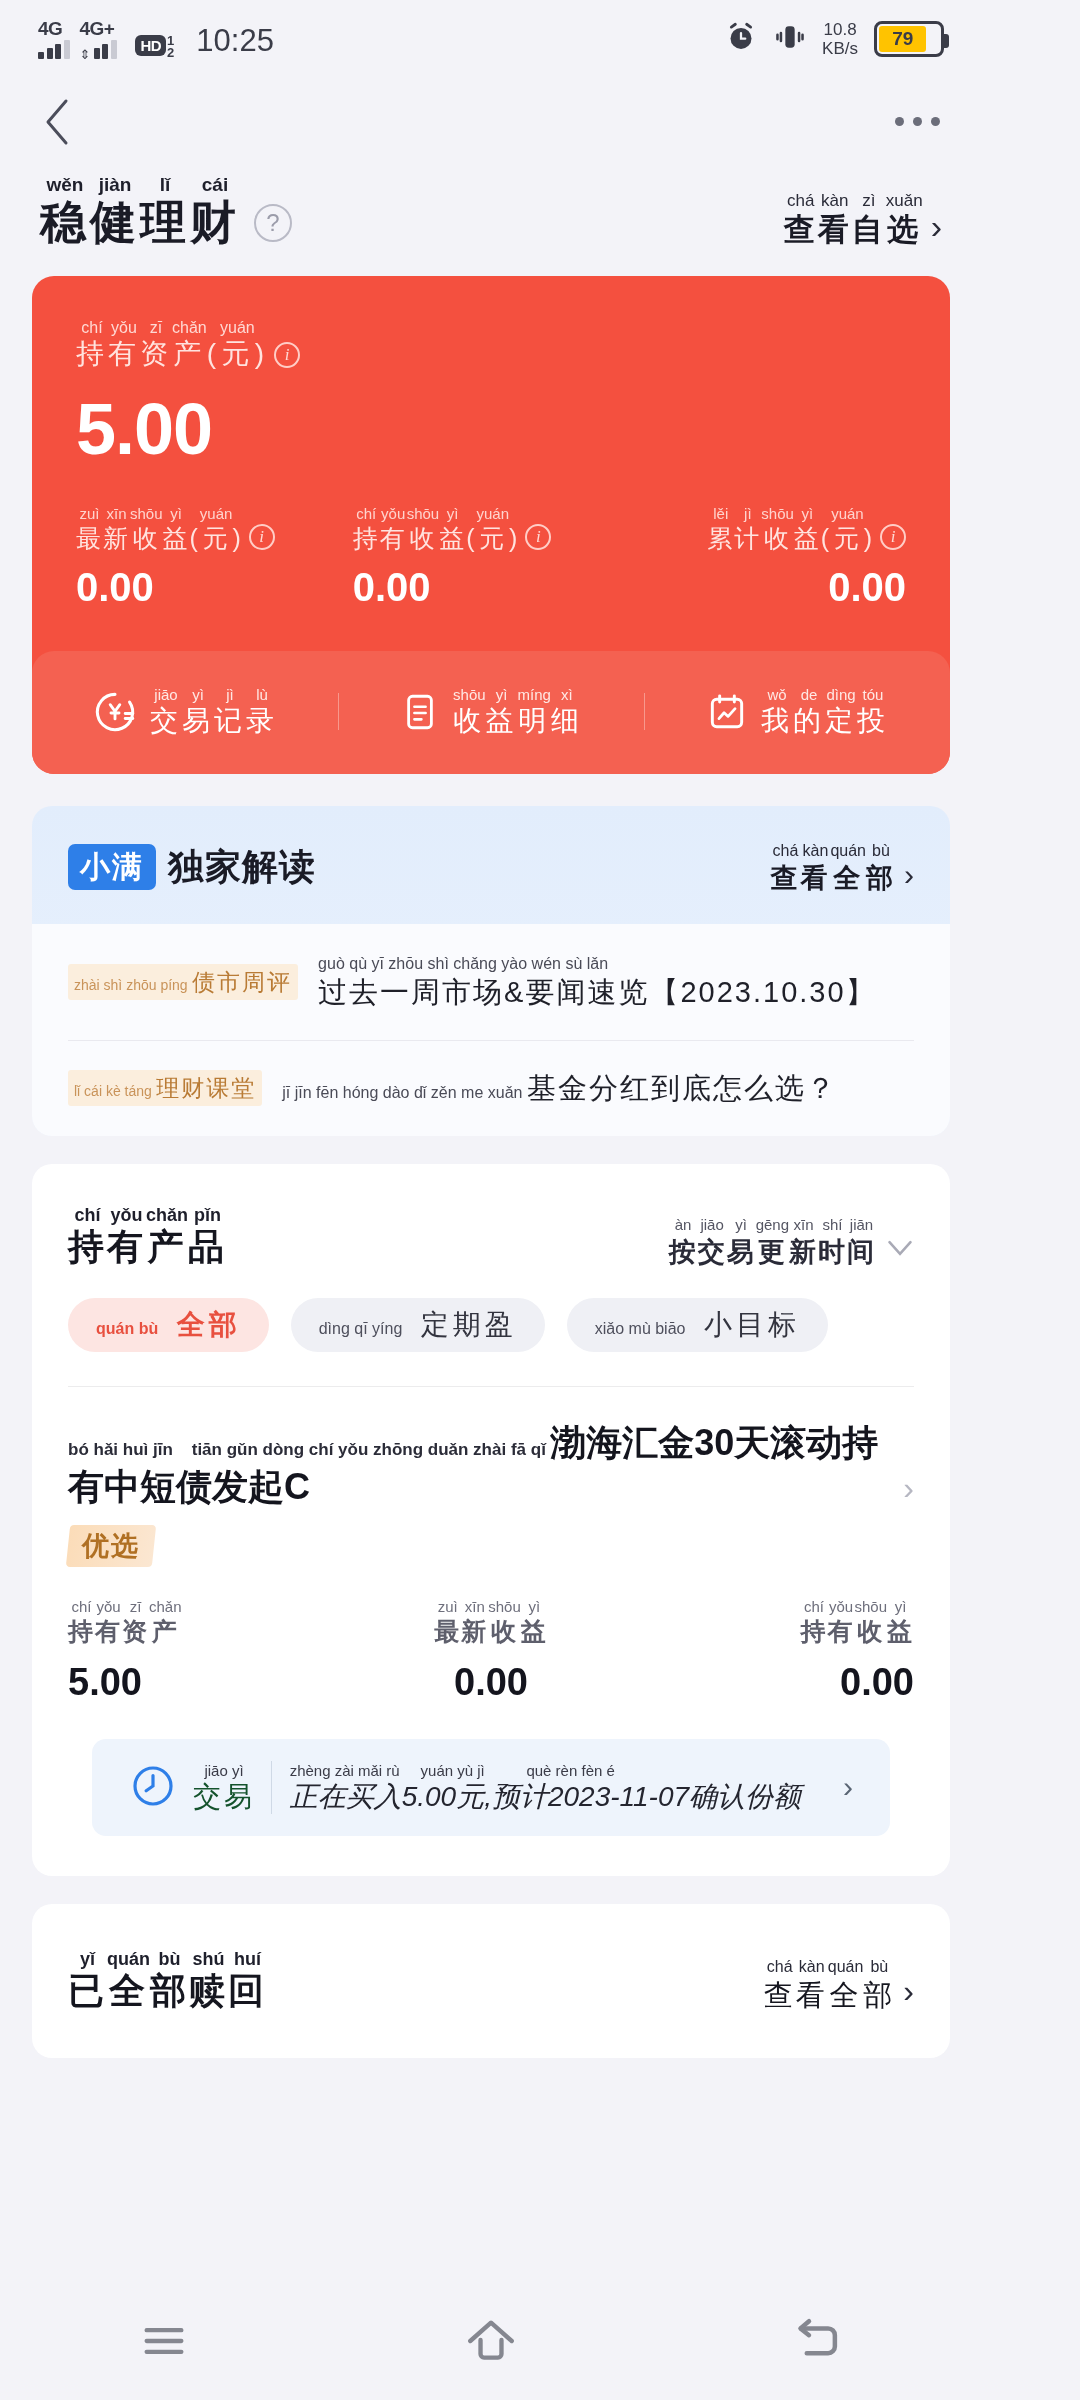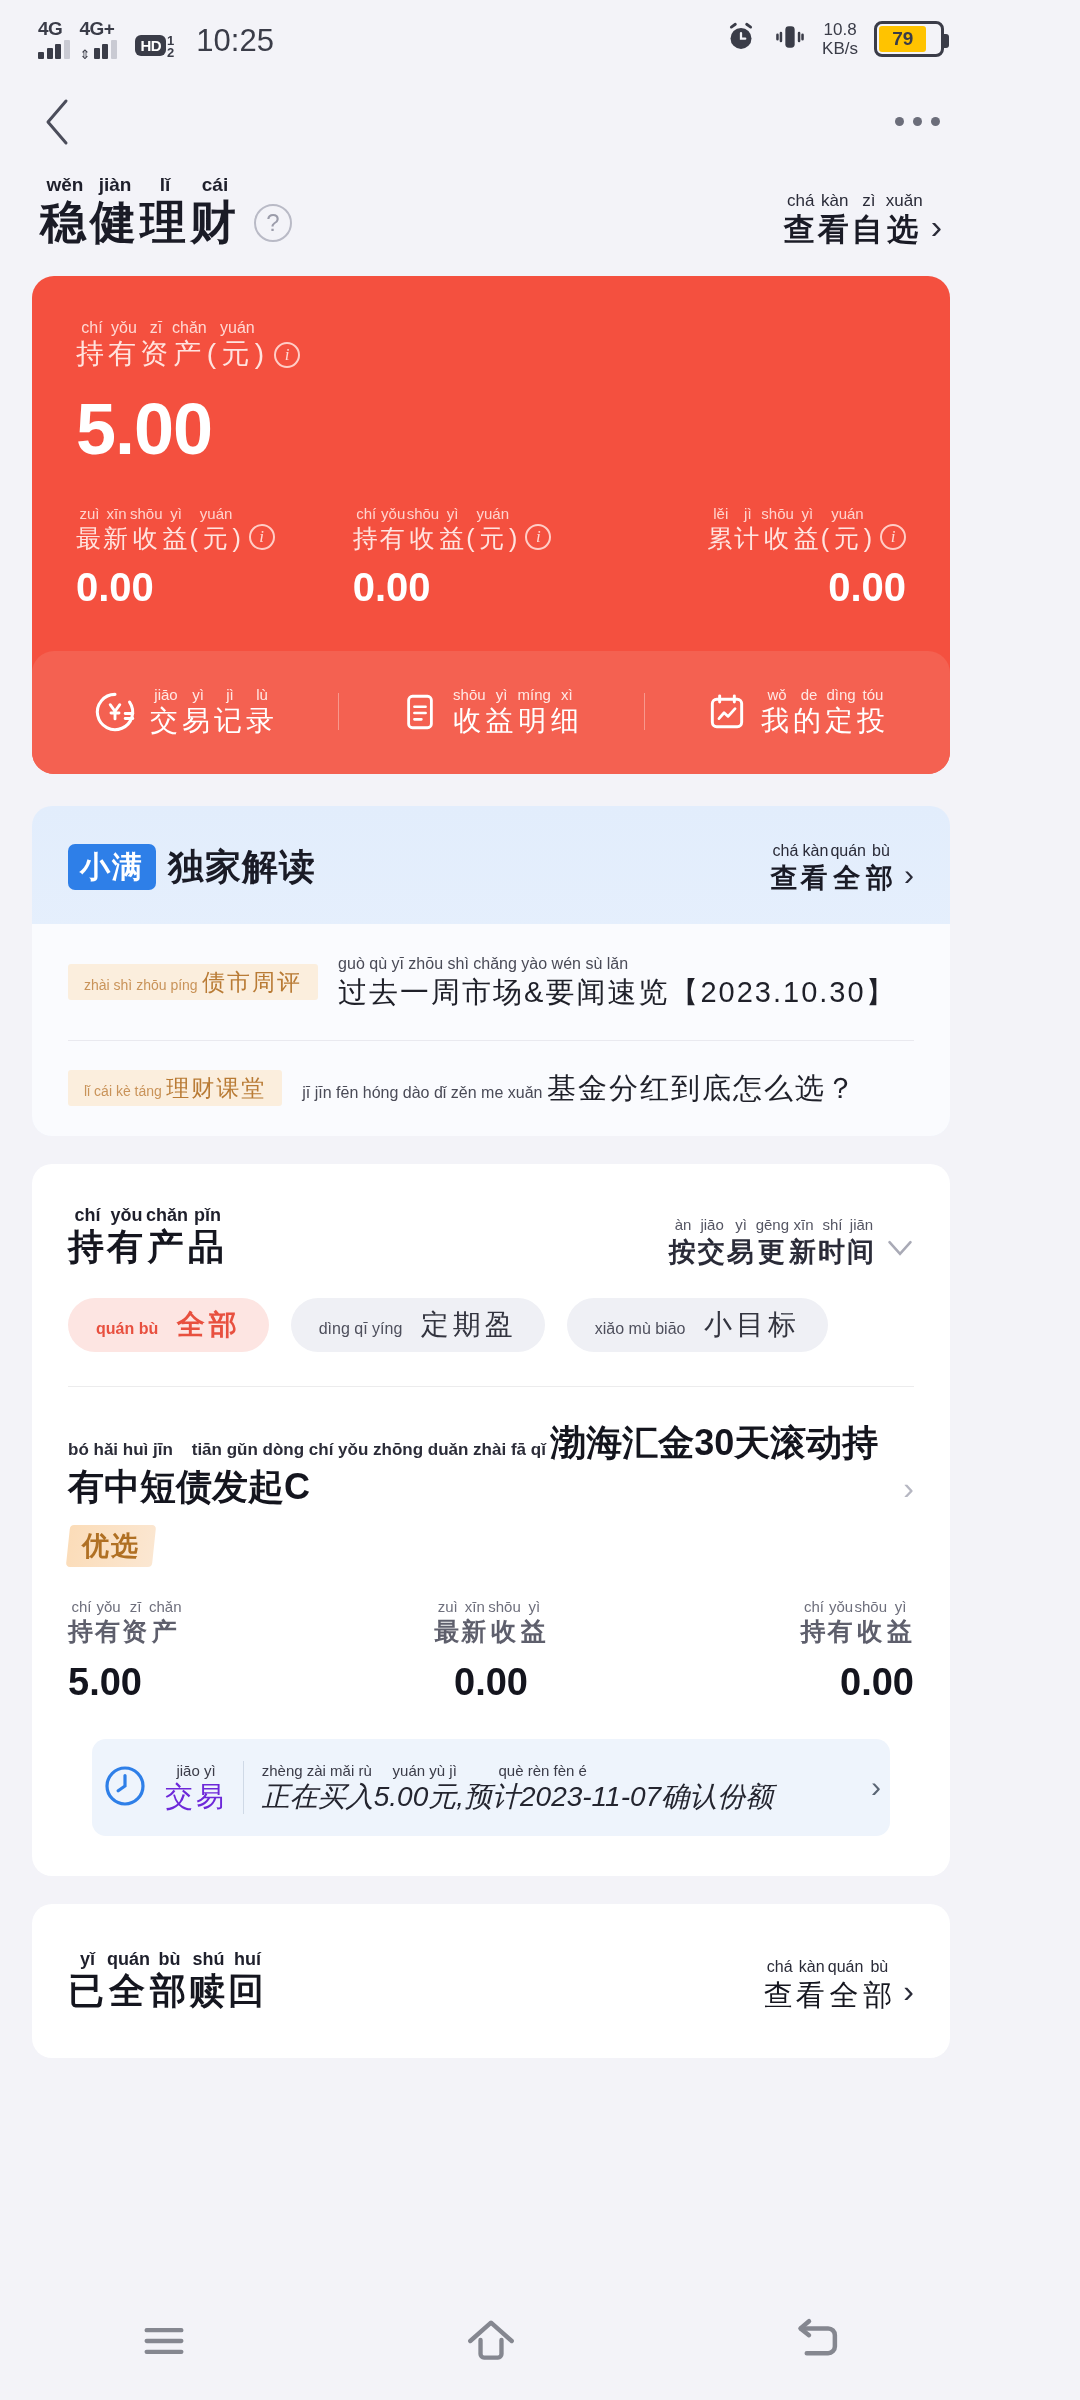--- a/index.html
+++ b/index.html
@@ -118,21 +118,21 @@
   .insight-head .head-right .rb .py { font-size:16px; }
   .insight-head .head-right .rb .hz { font-size:27px; line-height:32px; }
   .insight-head .chev-r { font-size:30px; }
 
   .insight-body { background:#fafbfe; padding: 0 36px; }
   .news-row { display:flex; align-items:center; padding: 30px 0; position:relative; }
   .news-row + .news-row::before {
     content:""; position:absolute; top:0; left:0; right:0; height:1px; background:#e9e9ef;
   }
   .tag-box {
-    background:#fbeedd; padding: 4px 16px; border-radius:3px; margin-right:20px; flex-shrink:0;
+    background:#fbeedd; padding: 4px 6px; border-radius:3px; margin-right:20px; flex-shrink:0;
   }
   .tag-box .py { font-size:14px; color:#c99359; line-height:17px; text-align:center; white-space:nowrap; font-weight:500;}
   .tag-box .hz { font-size:23px; color:#b97b35; line-height:28px; letter-spacing:2px; white-space:nowrap;}
   .news-text .py { font-size:16px; color:#4a4b57; line-height:20px; font-weight:500;}
   .news-text .hz { font-size:29px; color:#1f2029; line-height:36px; letter-spacing:2px; white-space:nowrap;}
 
   
   .hold-card { margin: 28px 32px 0 32px; background:#fff; border-radius:20px; padding: 0 0 10px 0; }
   .hold-head { display:flex; align-items:flex-end; padding: 40px 36px 0 36px; }
   .hold-head .rb .py { font-size:18px; color:#1e1f2b; font-weight:600; }
@@ -170,26 +170,26 @@
   .prod-stat { flex:1; }
   .prod-stat:nth-child(2) { text-align:center; }
   .prod-stat:nth-child(3) { text-align:right; }
   .prod-stat .rb .py { font-size:15px; color:#6e6f7c; line-height:19px; font-weight:500;}
   .prod-stat .rb .hz { font-size:25px; color:#5e5f6c; line-height:31px; letter-spacing:2px;}
   .prod-stat .val { font-size:38px; font-weight:700; color:#14151e; line-height:46px; margin-top:12px;}
   .ps-inner { display:inline-block; }
 
   .txn-bar {
     margin: 34px 24px 30px 24px; background:#eef4fc; border-radius:14px;
-    display:flex; align-items:center; padding: 22px 9px;
+    display:flex; align-items:center; padding: 22px 37px;
   }
   .clock-ico { flex-shrink:0; margin-right:16px; }
   .txn-label { display:flex; flex-direction:column; align-items:center; margin-right:16px; flex-shrink:0;}
   .txn-label .py { font-size:15px; color:#3b3c48; line-height:19px; font-weight:500;}
-  .txn-label .hz { font-size:28px; color:#6d28d9; line-height:34px; letter-spacing:3px;}
+  .txn-label .hz { font-size:28px; color:#14532d; line-height:34px; letter-spacing:3px;}
   .txn-sep { width:1px; align-self:stretch; background:#cfd9e6; margin-right:18px; }
   .txn-text .py { font-size:15px; color:#3b3c48; line-height:19px; font-weight:500; white-space:nowrap;}
   .txn-text .hz { font-size:28px; color:#24252f; line-height:34px; white-space:nowrap;font-style:italic;}
   .txn-bar .chev-r { margin-left:auto; font-size:30px; color:#5a6574; }
 
   
   .redeem-card { margin: 28px 32px 0 32px; background:#fff; border-radius:20px; padding: 44px 36px 46px 36px;
     display:flex; align-items:flex-end; }
   .redeem-card .rb .py { font-size:18px; color:#1e1f2b; font-weight:600;}
   .redeem-card .rb .hz { font-size:36px; color:#15161f; line-height:42px; letter-spacing:3px; font-weight:700;}

